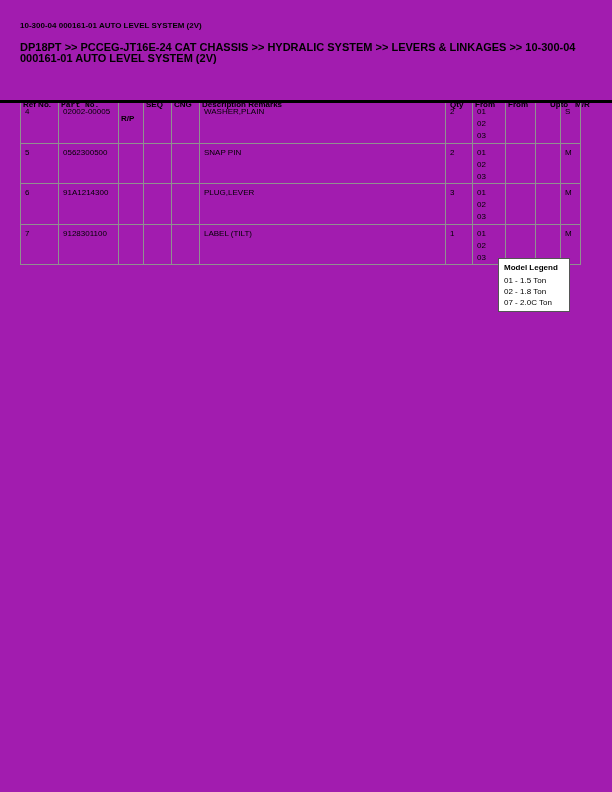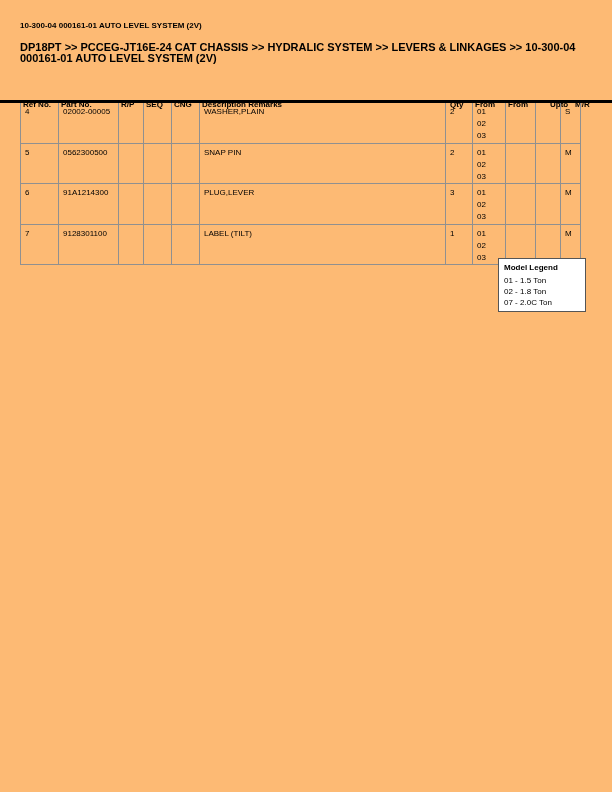--- a/index.html
+++ b/index.html
@@ -4,21 +4,21 @@
 <style>
   html, body {
     margin: 0;
     padding: 0;
     background: #ffffff;
   }
   .page {
     position: relative;
     width: 612px;
     height: 792px;
-    background: #fdba74;
+    background: #a21caf;
     font-family: "Liberation Sans", sans-serif;
     color: #000000;
     overflow: hidden;
   }
   .doc-title {
     position: absolute;
     left: 20px;
     top: 21px;
     font-size: 8px;
     font-weight: bold;
@@ -41,22 +41,22 @@
     font-size: 8px;
     font-weight: bold;
   }
   .col-headers .ch {
     box-sizing: border-box;
     flex: 0 0 auto;
     padding-left: 3px;
     white-space: nowrap;
   }
   .ch.w-ref  { width: 38px; }
-  .ch.w-part { width: 60px; }
-  .ch.w-rp   { width: 25px; }
+  .ch.w-part { width: 60px; font-family: Liberation Mono, monospace; }
+  .ch.w-rp   { width: 25px; margin-top: 14px; }
   .ch.w-seq  { width: 28px; }
   .ch.w-cng  { width: 28px; }
   .ch.w-desc { width: 246px; }
   .ch.w-qty  { width: 27px; padding-left: 5px; }
   .ch.w-model{ width: 33px; }
   .ch.w-from { width: 30px; }
   .ch.w-upto { width: 25px; margin-left: 12px; }
   .ch.w-mr   { width: 20px; }
   .header-rule {
     position: absolute;
@@ -82,21 +82,21 @@
     line-height: 12px;
     height: 36.5px;
     overflow: hidden;
     white-space: nowrap;
   }
   .parts-table tr:first-child td { border-top: none; }
   .legend-box {
     position: absolute;
     left: 498px;
     top: 258px;
-    width: 88px;
+    width: 72px;
     box-sizing: border-box;
     border: 1.5px solid #555555;
     background: #ffffff;
     padding: 3px 8px 3px 5px;
     font-size: 8px;
     line-height: 11px;
   }
   .legend-title {
     font-weight: bold;
     margin-bottom: 2px;

